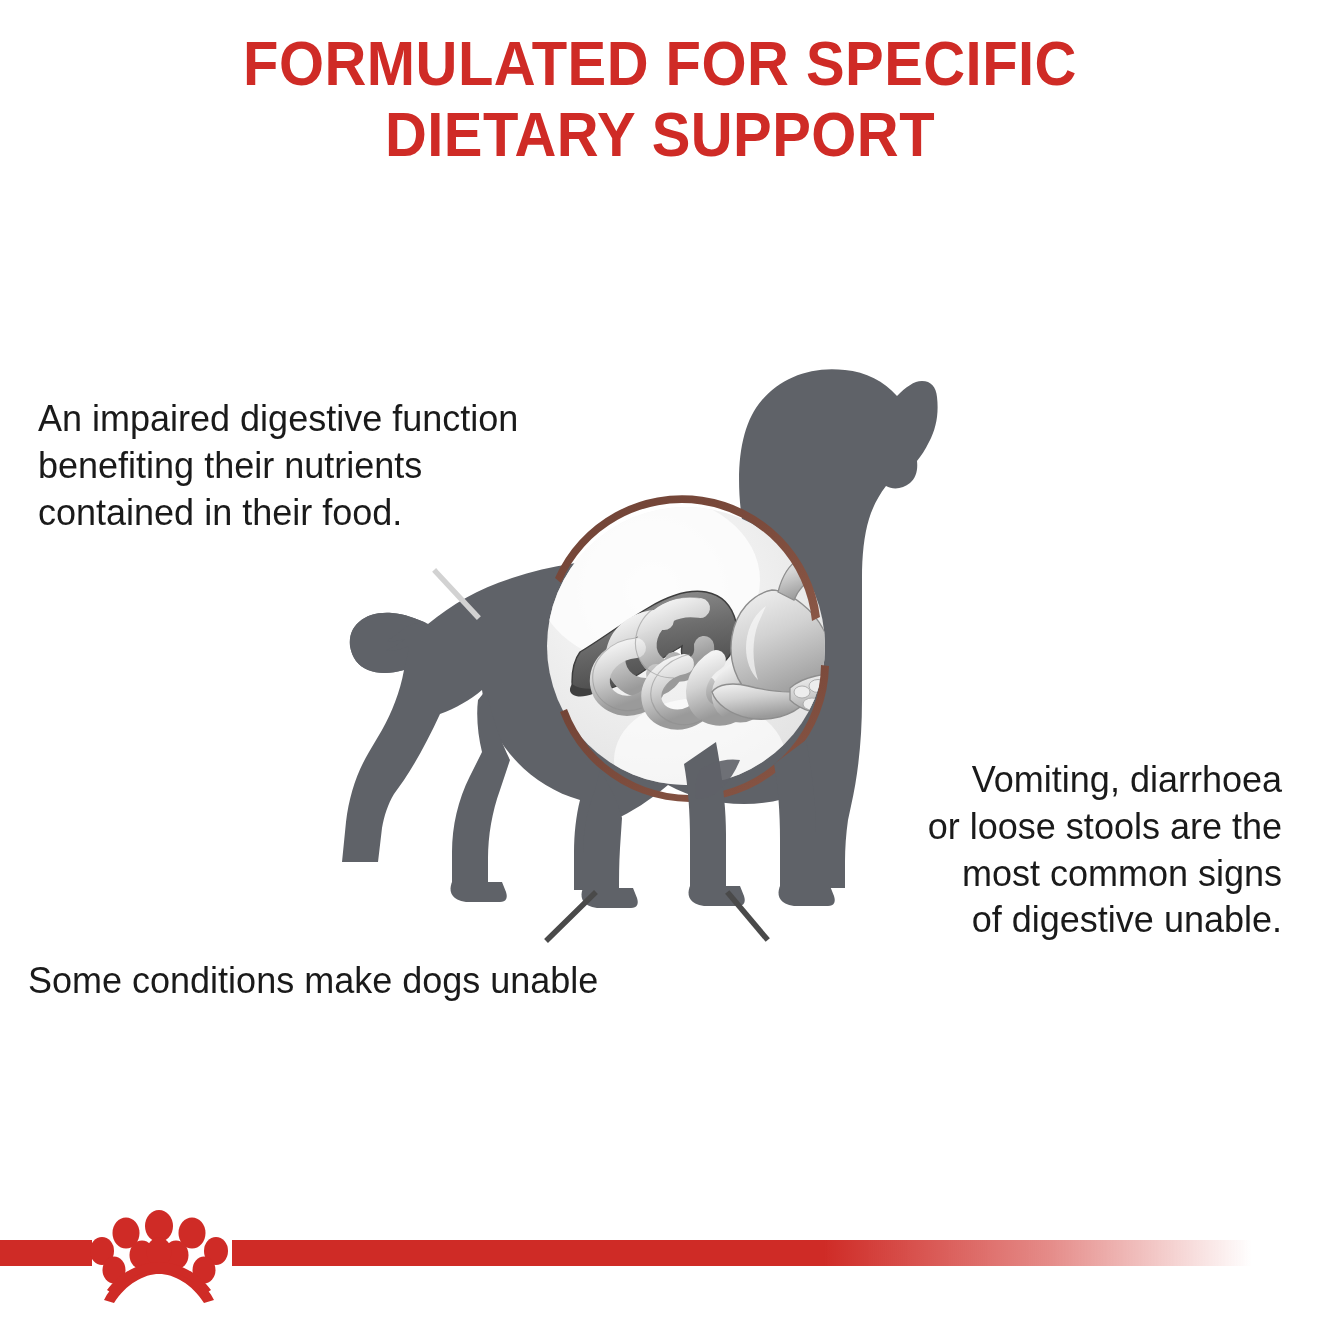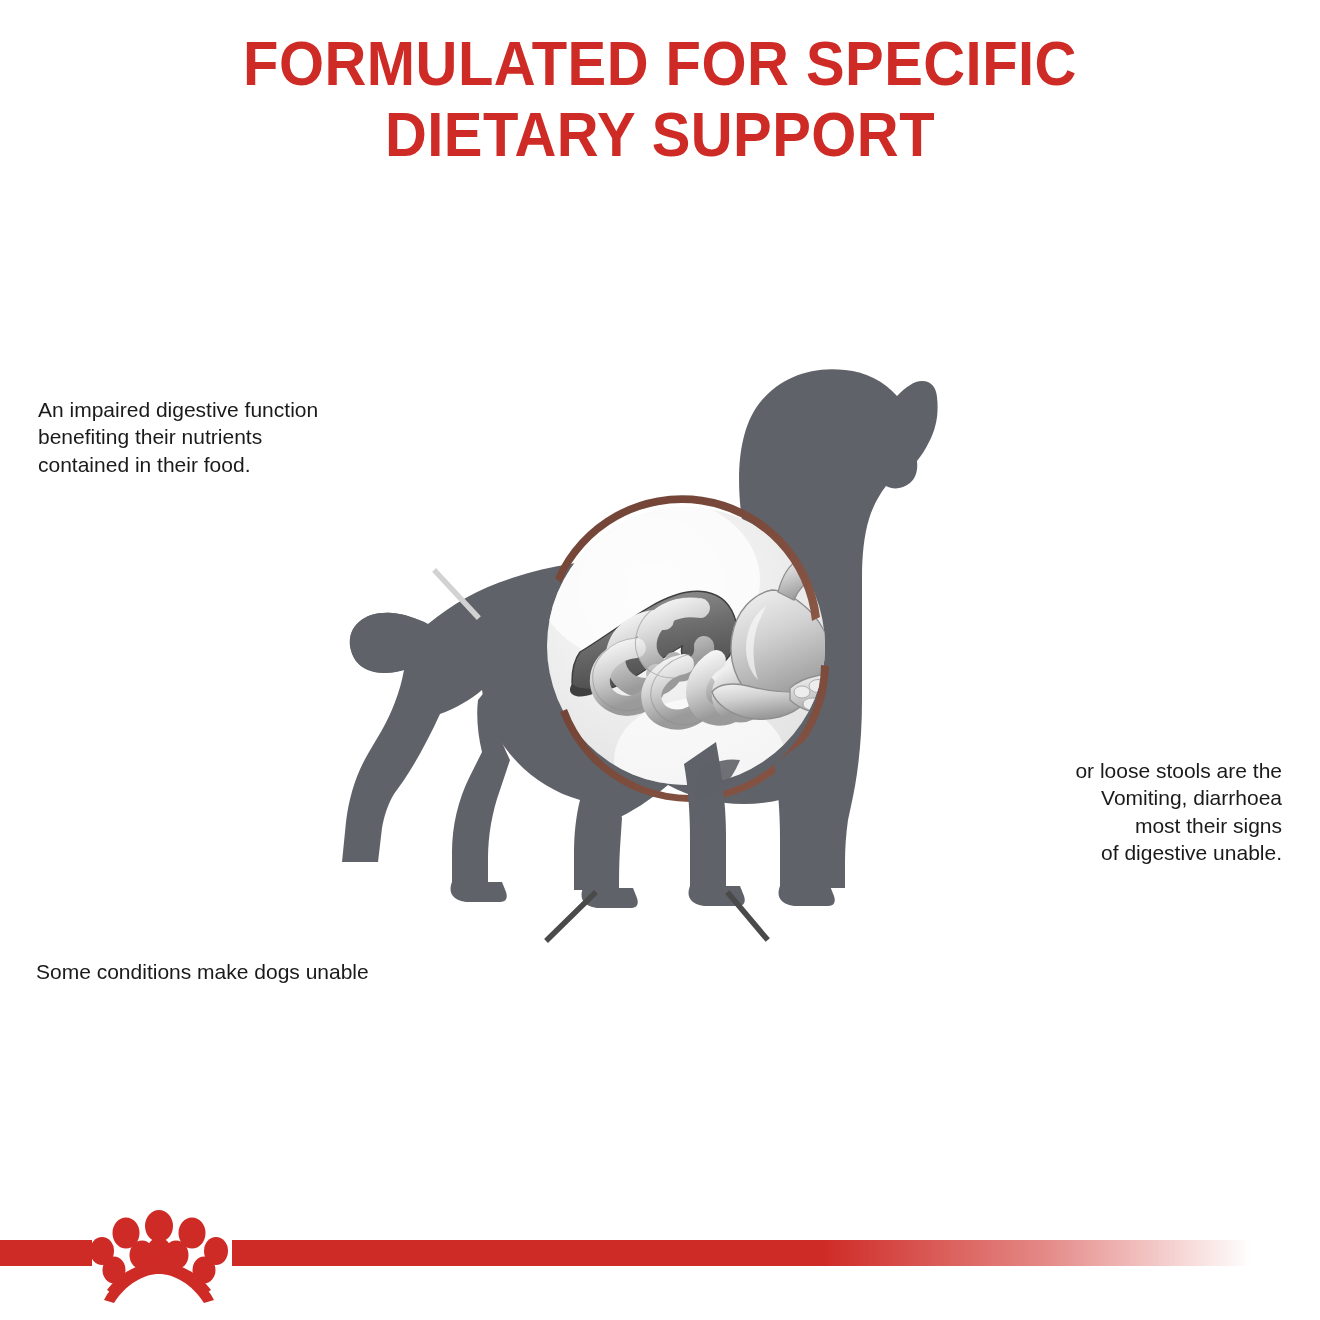--- a/index.html
+++ b/index.html
@@ -25,28 +25,28 @@
     font-family:"Liberation Sans","DejaVu Sans",sans-serif;
     transform:scaleX(0.92);
     transform-origin:center top;
   }
   .title .ln{display:block;white-space:nowrap;}
 
   
   .callout{
     position:absolute;
     color:#1a1a1a;
-    font-size:21px;
+    font-size:36px;
     line-height:1.3;
     font-family:"Liberation Sans","DejaVu Sans",sans-serif;
   }
   .callout .ln{display:block;white-space:nowrap;}
 
   #callout-top-left{left:38px;top:396px;text-align:left;}
-  #callout-bottom-left{left:36px;top:958px;text-align:right;}
+  #callout-bottom-left{left:28px;top:958px;text-align:right;}
   #callout-right{right:38px;top:757px;text-align:right;}
 
   
   .leaders{position:absolute;left:0;top:0;width:1320px;height:1320px;}
 
   
   .art{position:absolute;left:0;top:0;width:1320px;height:1320px;}
 
   
   .footer{
@@ -310,23 +310,23 @@
     <span class="ln">An impaired digestive function</span>
     <span class="ln">benefiting their nutrients</span>
     <span class="ln">contained in their food.</span>
   </div>
 
   <div class="callout" id="callout-bottom-left">
     <span class="ln">Some conditions make dogs unable</span>
   </div>
 
   <div class="callout" id="callout-right">
+    <span class="ln">Vomiting, diarrhoea</span>
     <span class="ln">or loose stools are the</span>
-    <span class="ln">Vomiting, diarrhoea</span>
-    <span class="ln">most their signs</span>
+    <span class="ln">most common signs</span>
     <span class="ln">of digestive unable.</span>
   </div>
 
   <div class="footer">
     <div class="bar-left"></div>
     <div class="bar-right"></div>
     <svg class="logo" viewBox="0 0 142 100" aria-hidden="true">
       <g fill="#cf2b26">
         <ellipse cx="71" cy="22" rx="14" ry="16"></ellipse>
         <ellipse cx="38" cy="29" rx="13.5" ry="15.5"></ellipse>

